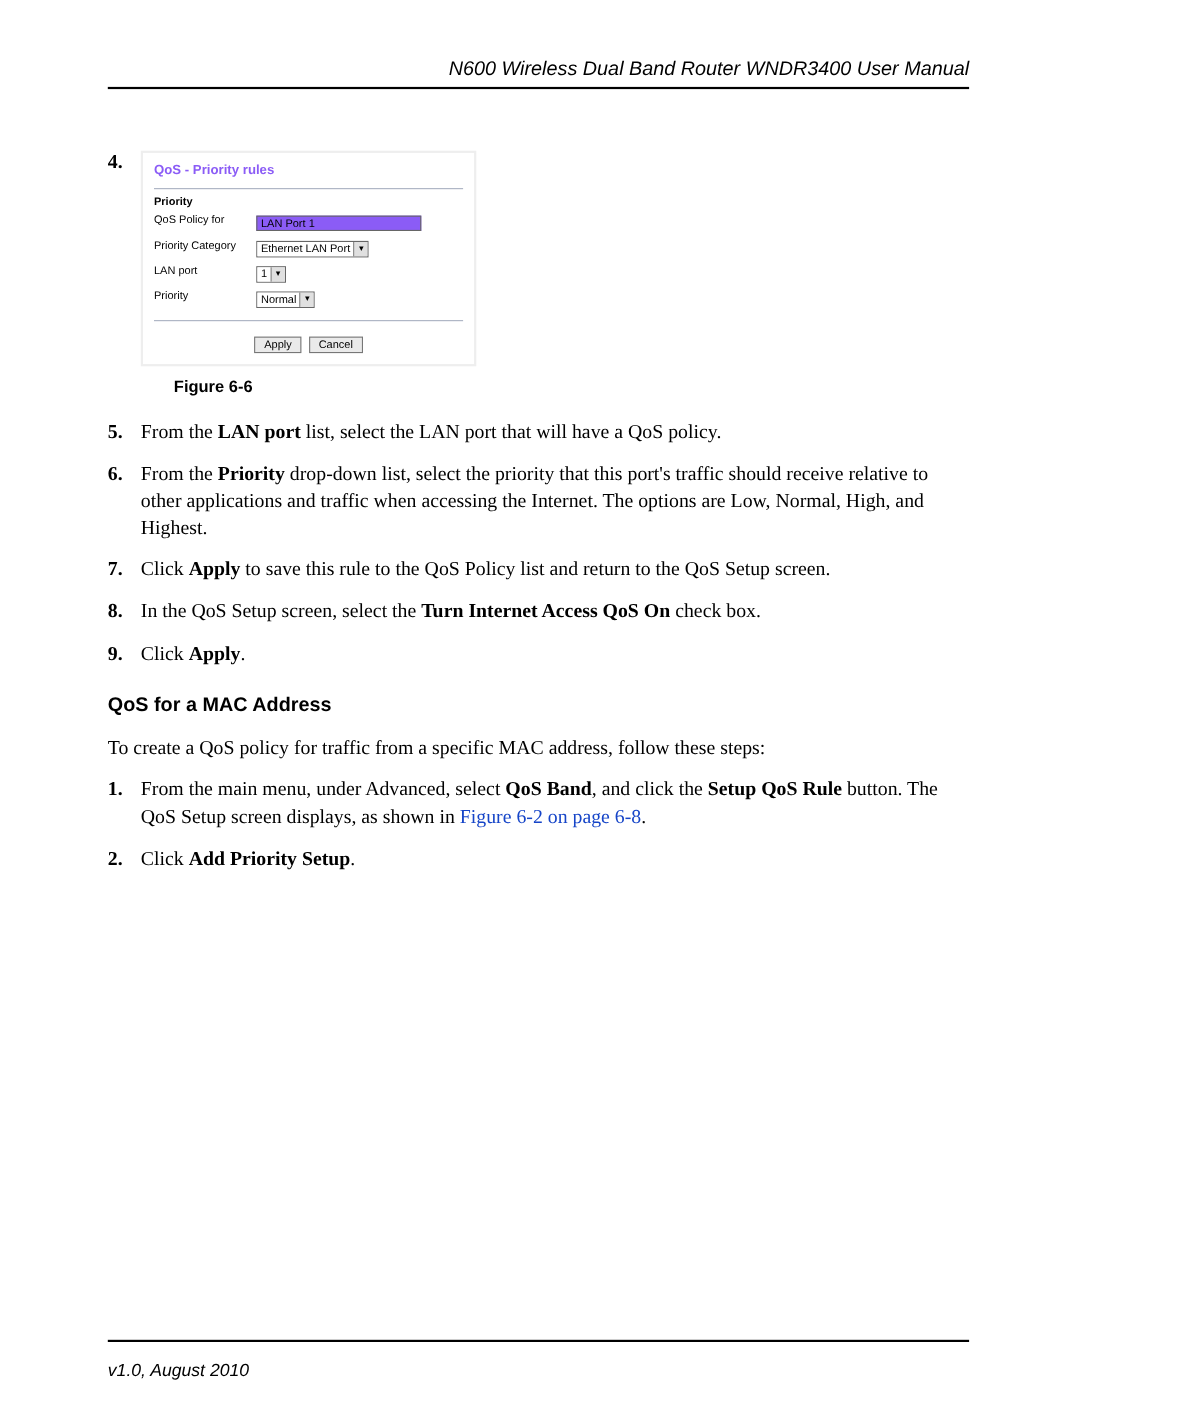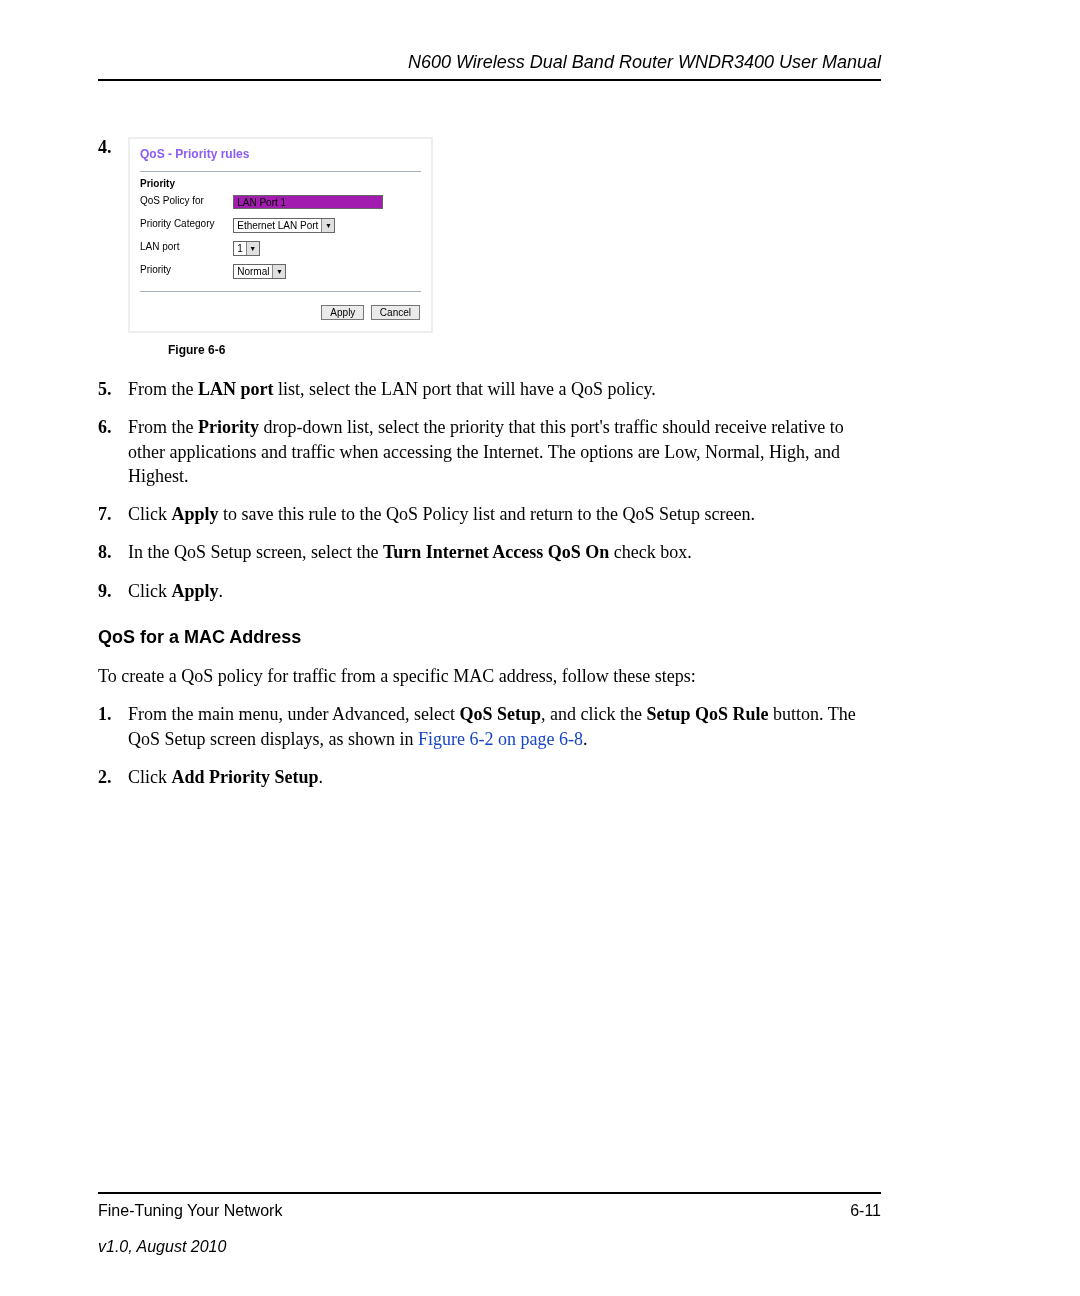--- a/index.html
+++ b/index.html
@@ -82,21 +82,21 @@
     border-collapse: collapse;
   }
   .fig-table td {
     padding: 1px 0;
     vertical-align: middle;
   }
   .fld {
     font-family: Arial, Helvetica, sans-serif;
     font-size: 10px;
     border: 1px solid #666;
-    background: #a21caf;
+    background: #8b5cf6;
     padding: 0px 3px;
     display: inline-block;
     min-width: 48px;
     height: 14px;
     line-height: 14px;
     box-sizing: border-box;
   }
   .fld.wide { width: 150px; }
   .sel {
     font-family: Arial, Helvetica, sans-serif;
@@ -120,38 +120,38 @@
     height: 13px;
     background: #e0e0e0;
     border-left: 1px solid #888;
     display: inline-flex;
     align-items: center;
     justify-content: center;
     font-size: 7px;
     color: #000;
   }
   .btnbar {
-    text-align: right;
+    text-align: center;
     margin-top: 8px;
   }
   .btn {
     font-family: Arial, Helvetica, sans-serif;
     font-size: 10px;
     border: 1px solid #777;
     background: #eaeaea;
     padding: 1px 8px;
     display: inline-block;
     margin: 0 1px;
     cursor: default;
   }
   .figcap {
     font-family: Arial, Helvetica, sans-serif;
     font-weight: bold;
-    font-size: 12px;
-    margin: 10px 0 20px 40px;
+    font-size: 15px;
+    margin: 10px 0 20px 30px;
   }
   .h3 {
     font-family: Arial, Helvetica, sans-serif;
     font-weight: bold;
     font-size: 18px;
     margin: 24px 0 12px 0;
   }
   .para {
     margin: 16px 0 14px 0;
     line-height: 1.35;
@@ -242,26 +242,22 @@
         <li><span class="num">5.</span><span>From the <b>LAN port</b> list, select the LAN port that will have a QoS policy.</span></li>
         <li><span class="num">6.</span><span>From the <b>Priority</b> drop-down list, select the priority that this port's traffic should receive relative to other applications and traffic when accessing the Internet. The options are Low, Normal, High, and Highest.</span></li>
         <li><span class="num">7.</span><span>Click <b>Apply</b> to save this rule to the QoS Policy list and return to the QoS Setup screen.</span></li>
         <li><span class="num">8.</span><span>In the QoS Setup screen, select the <b>Turn Internet Access QoS On</b> check box.</span></li>
         <li><span class="num">9.</span><span>Click <b>Apply</b>.</span></li>
       </ol>
 
     <div class="h3">QoS for a MAC Address</div>
     <p class="para">To create a QoS policy for traffic from a specific MAC address, follow these steps:</p>
     <ol class="instr" id="steps-c">
-        <li><span class="num">1.</span><span>From the main menu, under Advanced, select <b>QoS Setup</b>, and click the <b>Setup QoS Rule</b> button. The QoS Setup screen displays, as shown in <a class="xref" href="#">Figure 6-2 on page 6-8</a>.</span></li>
+        <li><span class="num">1.</span><span>From the main menu, under Advanced, select <b>QoS Band</b>, and click the <b>Setup QoS Rule</b> button. The QoS Setup screen displays, as shown in <a class="xref" href="#">Figure 6-2 on page 6-8</a>.</span></li>
         <li><span class="num">2.</span><span>Click <b>Add Priority Setup</b>.</span></li>
       </ol>
   </div>
 
   <div class="footer">
     <hr class="rule">
-    <div class="footline">
-      <span>Fine-Tuning Your Network</span>
-      <span>6-11</span>
-    </div>
     <div class="version">v1.0, August 2010</div>
   </div>
 </div>
 
 </body></html>

